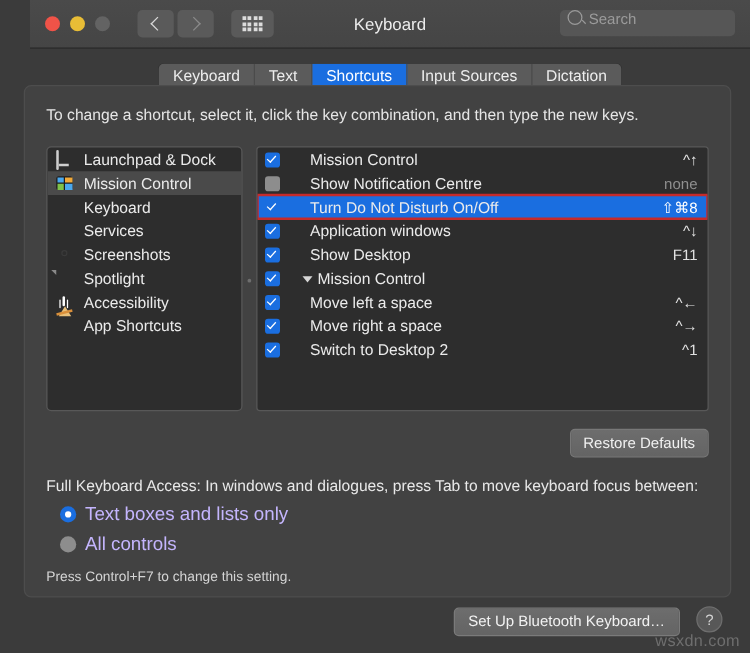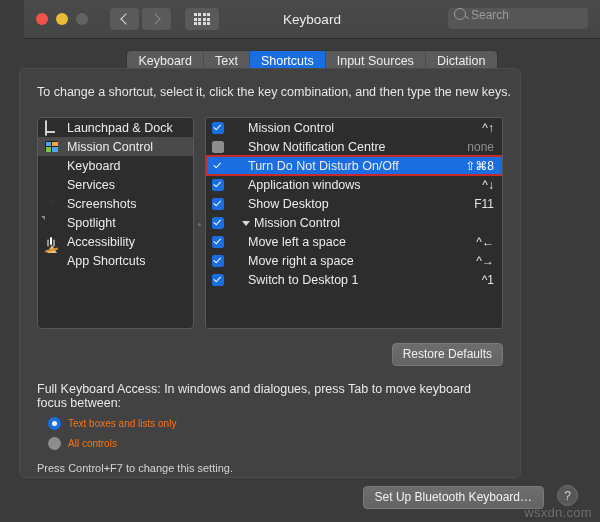--- a/index.html
+++ b/index.html
@@ -166,21 +166,21 @@
   .tab.active {
     background: #1a6ee0;
     color: #ffffff;
   }
 
   
   .panel {
     position: absolute;
     left: 19px;
     top: 68px;
-    width: 502px;
+    width: 566px;
     height: 410px;
     background: #424242;
     border: 1px solid #4d4d4d;
     border-radius: 6px;
     box-sizing: border-box;
   }
 
   .instruction {
     color: #e6e6e6;
     font-size: 12.5px;
@@ -475,22 +475,22 @@
   .radio.on { background: #1a6ee0; }
   .radio.on::after {
     content: "";
     position: absolute;
     left: 4px; top: 4px;
     width: 5px; height: 5px;
     border-radius: 50%;
     background: #ffffff;
   }
   .radio-label {
-    color: #f97316;
-    font-size: 10px;
+    color: #c4b5fd;
+    font-size: 15px;
   }
   .fka-note {
     color: #d4d4d4;
     font-size: 11px;
     margin-top: 12px;
   }
 
   
   .bottombar {
     position: absolute;
@@ -687,21 +687,21 @@
         </div>
 
         <div class="krow">
           <span class="cbox on"></span>
           <span class="ktext indent">Move right a space</span>
           <span class="kshort">^→</span>
         </div>
 
         <div class="krow">
           <span class="cbox on"></span>
-          <span class="ktext indent">Switch to Desktop 1</span>
+          <span class="ktext indent">Switch to Desktop 2</span>
           <span class="kshort">^1</span>
         </div>
 
       </div>
     </div>
 
     <div class="restore">Restore Defaults</div>
 
     <div class="fka">
       <div class="fka-title">Full Keyboard Access: In windows and dialogues, press Tab to move keyboard focus between:</div>

